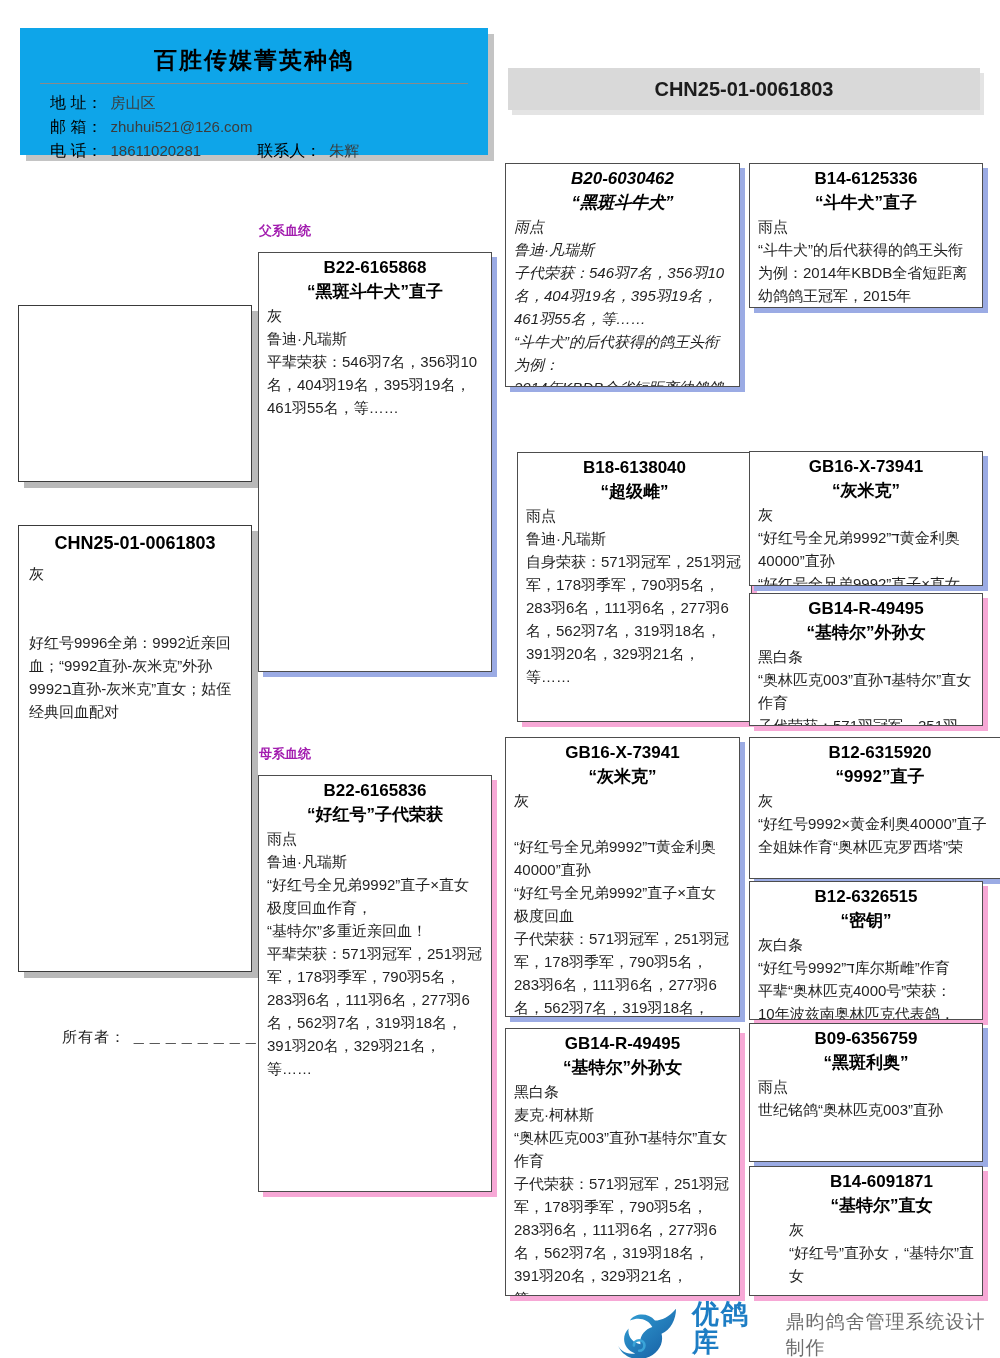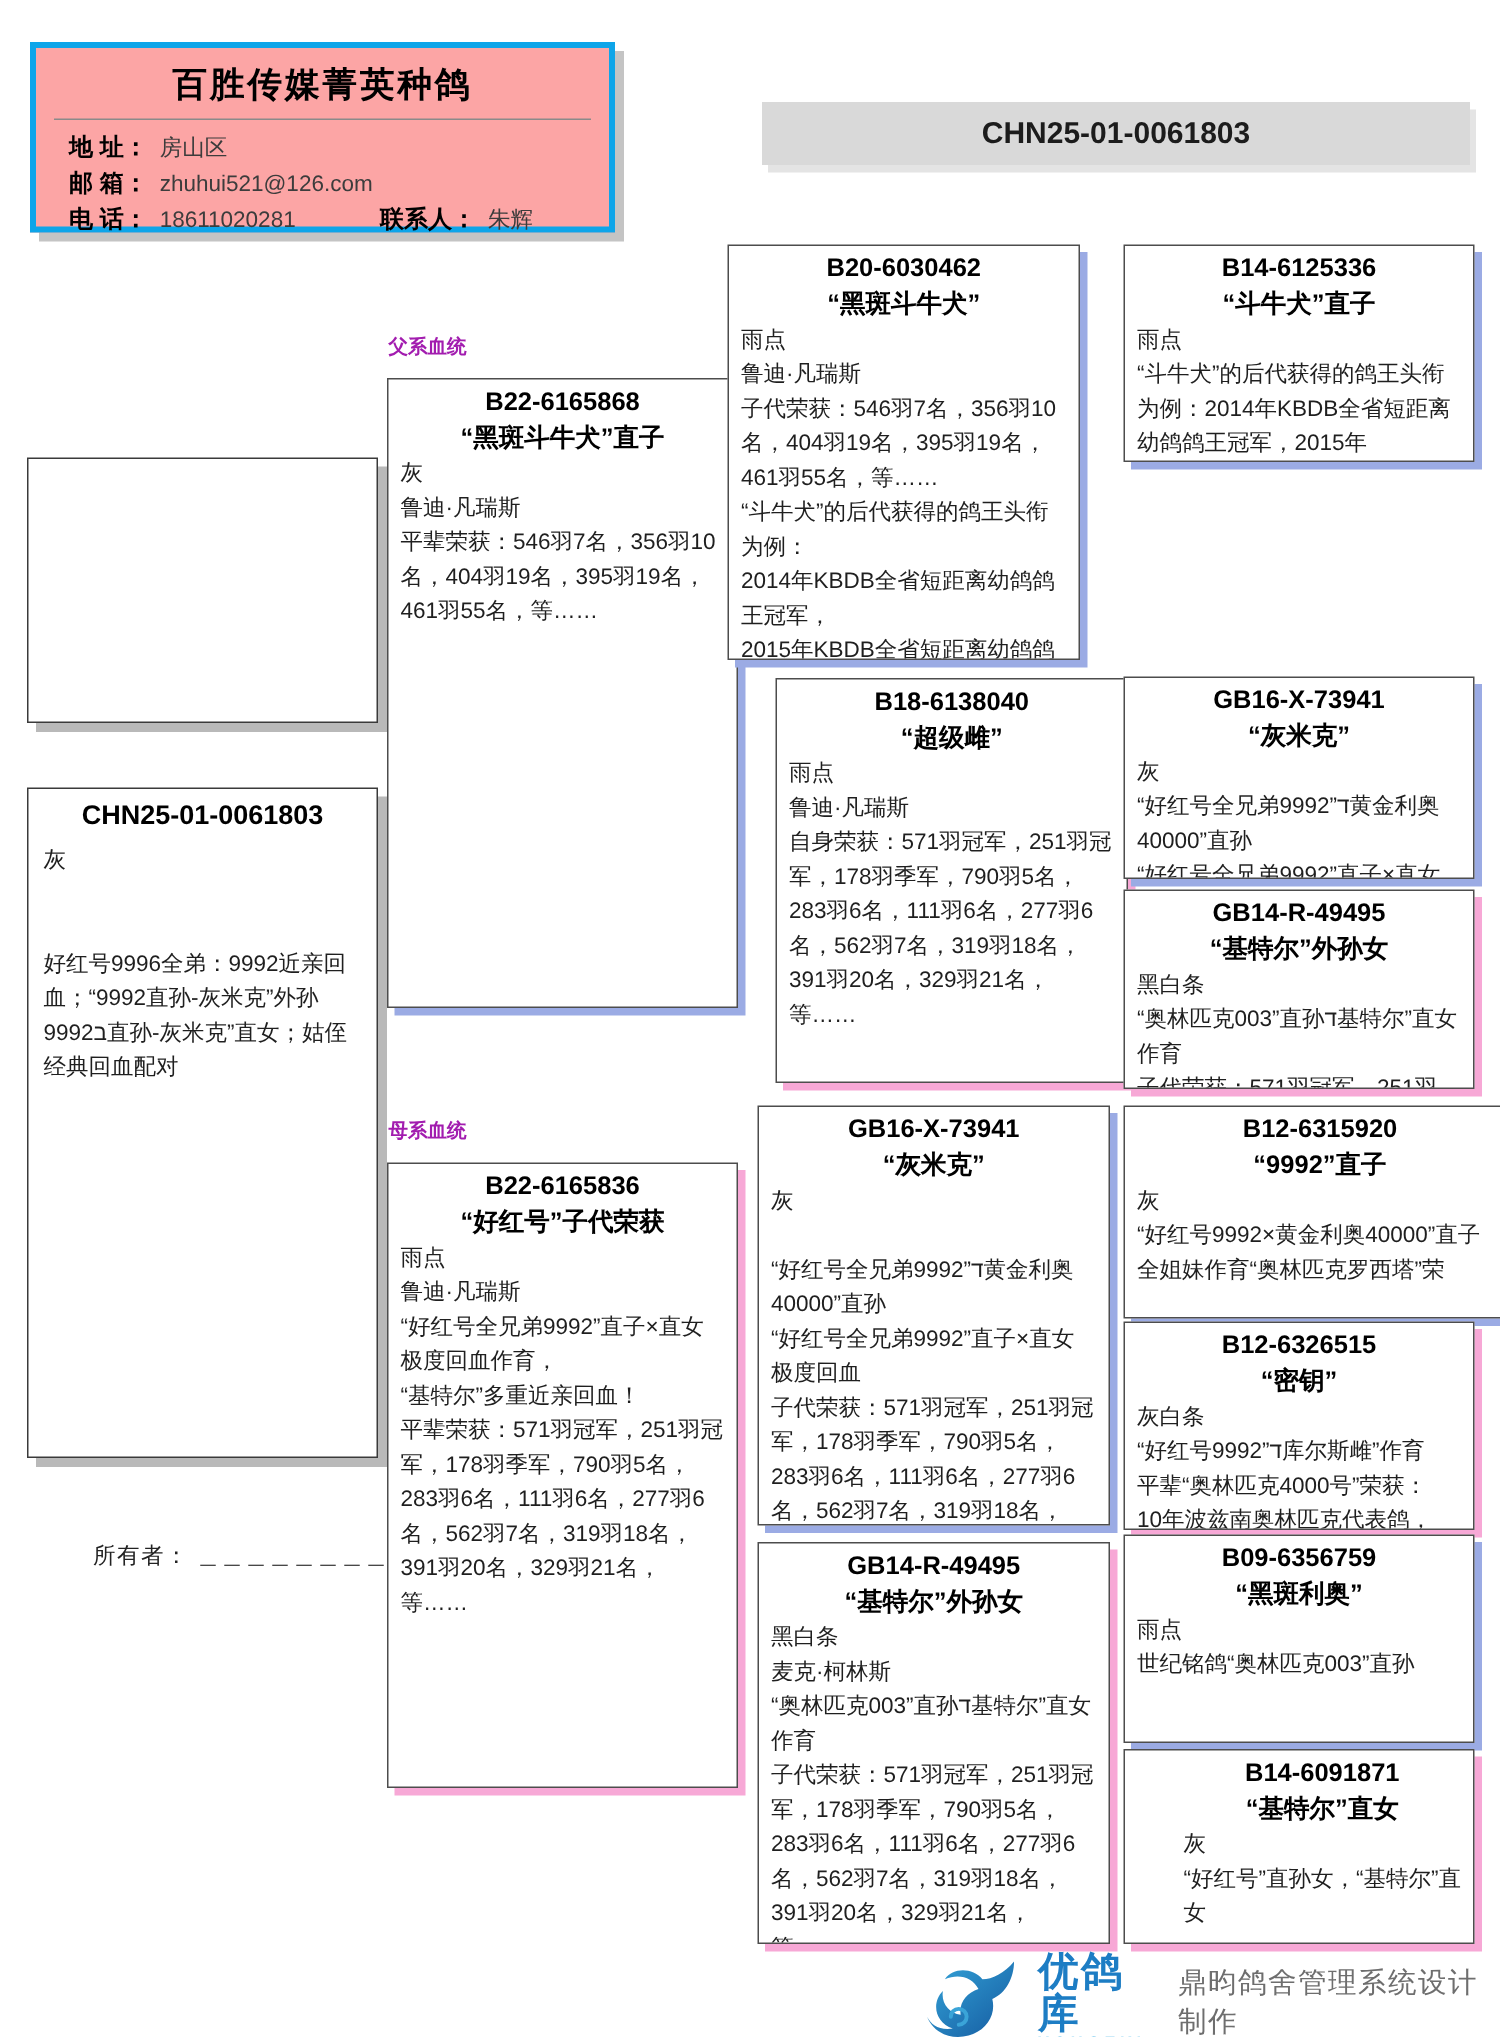--- a/index.html
+++ b/index.html
@@ -4,27 +4,27 @@
 <style>
   html, body { margin:0; padding:0; background:#fff; }
   * { box-sizing:border-box; }
   .canvas {
     position:relative; width:1000px; height:1358px; background:#ffffff;
     font-family:"Liberation Sans","DejaVu Sans",sans-serif; color:#1a1a1a;
     overflow:hidden;
   }
   
   .header-box {
-    position:absolute; left:20px; top:28px; width:390px; height:127px;
-    background:#fca5a5; border:4px solid #0ea5e9; box-shadow:6px 6px 0 #c4c4c4;
+    position:absolute; left:20px; top:28px; width:468px; height:127px;
+    background:#0ea5e9; border:8px solid #0ea5e9; box-shadow:6px 6px 0 #c4c4c4;
   }
   .hdr-title { text-align:center; font-size:23px; font-weight:bold; letter-spacing:2px; margin:9px 0 7px; color:#000; }
   .hdr-divider { border-top:1px solid #8a8a8a; margin:0 12px; }
   .hdr-rows { padding:7px 0 0 22px; font-size:15px; line-height:24px; }
-  .hlabel { font-weight:bold; font-size:16px; color:#000; }
+  .hlabel { font-weight:normal; font-size:16px; color:#000; }
   .hvalue { color:#3c3c3c; margin-left:8px;margin-top:23px; }
   .hpair2 { margin-left:52px; }
   
   .banner {
     position:absolute; left:508px; top:68px; width:472px; height:42px;
     background:var(--banner-bg,#d9d9d9); box-shadow:4px 5px 0 #e4e4e4;
     text-align:center; line-height:42px; font-size:20px; font-weight:bold; color:#1c1c1c;
   }
   
   .photo-box {
@@ -49,21 +49,21 @@
   }
   .pbox.male   { box-shadow:5px 5px 0 var(--male-accent,#9babe4); }
   .pbox.female { box-shadow:5px 5px 0 var(--female-accent,#f7a8d6); }
   .pbox-ring, .pbox-name { text-align:center; font-weight:bold; font-size:17px; line-height:24px; color:#000; }
   .pbox-details { font-size:15px; line-height:23px; color:#1f1f1f; }
   .dline { min-height:23px; }
   
   .box-father { left:258px; top:252px; width:234px; height:420px; }
   .box-mother { left:258px; top:775px; width:234px; height:417px; }
   
-  .box-ff { left:485px; top:163px;  width:235px; height:277px; }
+  .box-ff { left:505px; top:163px;  width:235px; height:224px;font-style:italic; }
   .box-fm { left:517px; top:452px;  width:235px; height:270px; }
   .box-mf { left:505px; top:737px;  width:235px; height:280px; }
   .box-mm { left:505px; top:1028px; width:235px; height:268px; }
   
   .box-fff { left:749px; top:163px;  width:234px; height:145px; }
   .box-ffm { left:749px; top:311px;  width:234px; height:133px; }
   .box-fmf { left:749px; top:451px;  width:234px; height:135px; }
   .box-fmm { left:749px; top:593px;  width:234px; height:133px; }
   .box-mff { left:749px; top:737px;  width:262px; height:142px; }
   .box-mfm { left:749px; top:881px;  width:234px; height:139px; }

